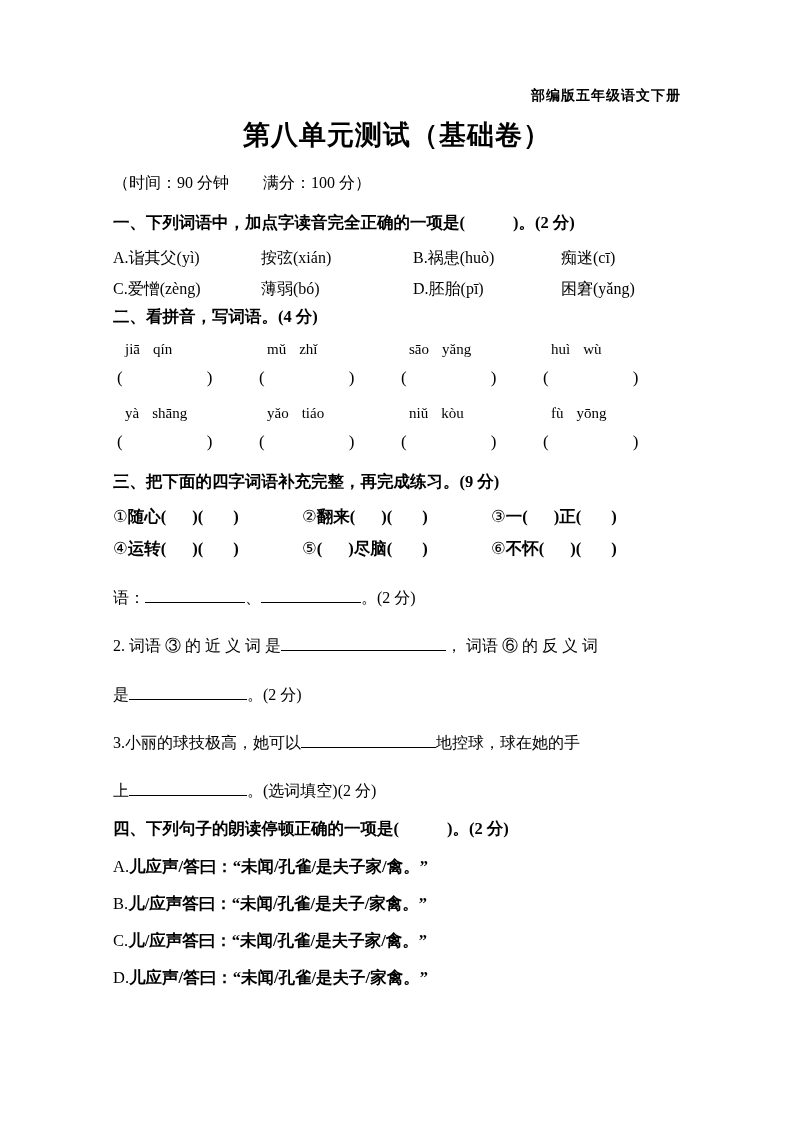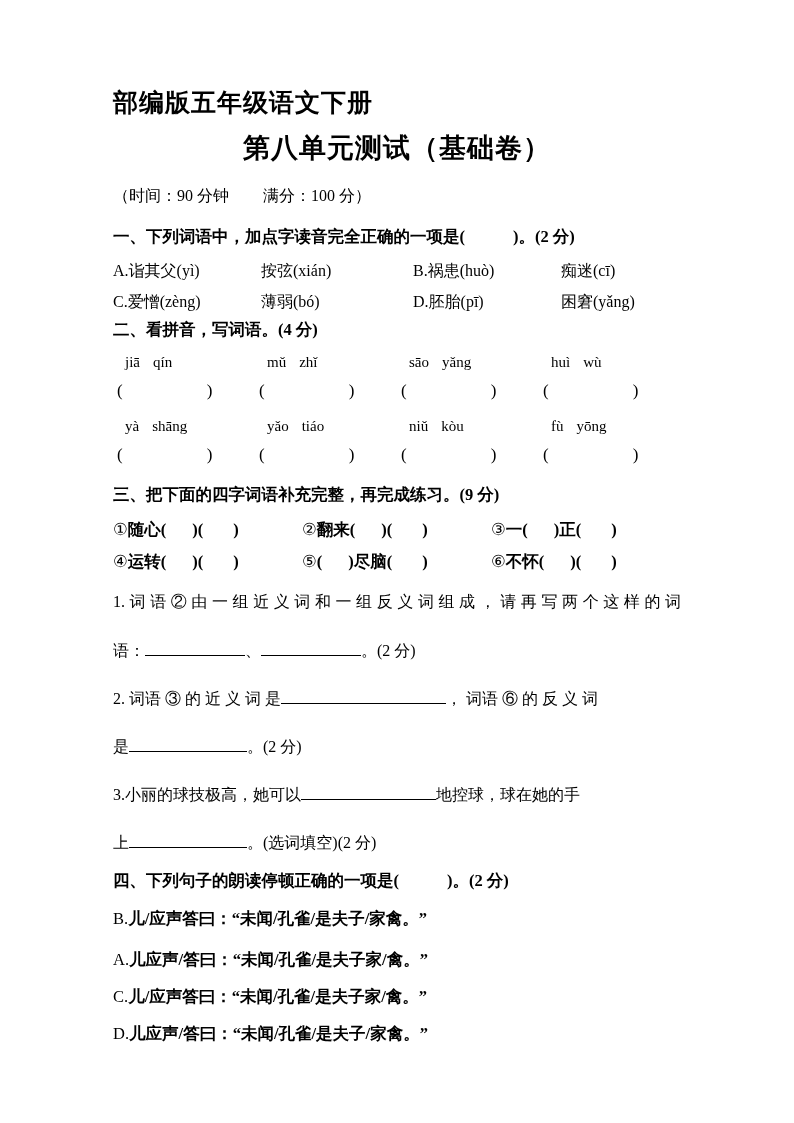--- a/index.html
+++ b/index.html
@@ -27,22 +27,22 @@
 
   .content {
     position: absolute;
     left: 113px;
     top: 88px;
     width: 568px;
   }
 
   
   .title-1 {
-    text-align: left;
-    font-size: 25px;
+    text-align: right;
+    font-size: 14px;
     font-weight: bold;
     letter-spacing: 1px;
     line-height: 1.2;
     margin: 0 0 14px 0;
   }
   .title-2 {
     text-align: center;
     font-size: 27px;
     font-weight: bold;
     letter-spacing: 1px;
@@ -254,21 +254,20 @@
       <span class="idiom-cell"><span class="num">②</span><span>翻来(</span><span class="sp-sm"></span><span>)(</span><span class="sp-md"></span><span>)</span></span>
       <span class="idiom-cell"><span class="num">③</span><span>一(</span><span class="sp-sm"></span><span>)正(</span><span class="sp-md"></span><span>)</span></span>
     </div>
 
     <div class="idiom-row">
       <span class="idiom-cell"><span class="num">④</span><span>运转(</span><span class="sp-sm"></span><span>)(</span><span class="sp-md"></span><span>)</span></span>
       <span class="idiom-cell"><span class="num">⑤</span><span>(</span><span class="sp-sm"></span><span>)尽脑(</span><span class="sp-md"></span><span>)</span></span>
       <span class="idiom-cell"><span class="num">⑥</span><span>不怀(</span><span class="sp-sm"></span><span>)(</span><span class="sp-md"></span><span>)</span></span>
     </div>
 
-    <div class="subq justify" style="margin-top:8px;">1.词语②由一组近义词和一组反义词组成，请再写两个这样的词</div>
     <div class="subq">
       <span>语：</span><span class="ul ul-100"></span><span>、</span><span class="ul ul-100"></span><span>。(2 分)</span>
     </div>
 
     <div class="subq">
       <span>2. 词语 ③ 的 近 义 词 是</span><span class="ul ul-165"></span><span>， 词语 ⑥ 的 反 义 词</span>
     </div>
     <div class="subq">
       <span>是</span><span class="ul ul-118"></span><span>。(2 分)</span>
     </div>
@@ -277,26 +276,26 @@
       <span>3.小丽的球技极高，她可以</span><span class="ul ul-135"></span><span>地控球，球在她的手</span>
     </div>
     <div class="subq">
       <span>上</span><span class="ul ul-118"></span><span>。(选词填空)(2 分)</span>
     </div>
 
     <div class="sec-head" style="margin-top:10px;">
       <span>四、下列句子的朗读停顿正确的一项是(</span><span class="blank-paren"></span><span>)。(2 分)</span>
     </div>
 
+    <div class="q4-opt" style="margin-top:4px;">
+      <span class="lead">A.</span><span>儿应声/答曰：“未闻/孔雀/是夫子家/禽。”</span>
+    </div>
     <div class="q4-opt">
       <span class="lead">B.</span><span>儿/应声答曰：“未闻/孔雀/是夫子/家禽。”</span>
     </div>
-    <div class="q4-opt" style="margin-top:4px;">
-      <span class="lead">A.</span><span>儿应声/答曰：“未闻/孔雀/是夫子家/禽。”</span>
-    </div>
     <div class="q4-opt">
       <span class="lead">C.</span><span>儿/应声答曰：“未闻/孔雀/是夫子家/禽。”</span>
     </div>
     <div class="q4-opt">
       <span class="lead">D.</span><span>儿应声/答曰：“未闻/孔雀/是夫子/家禽。”</span>
     </div>
 
   </div>
 </div>
 

